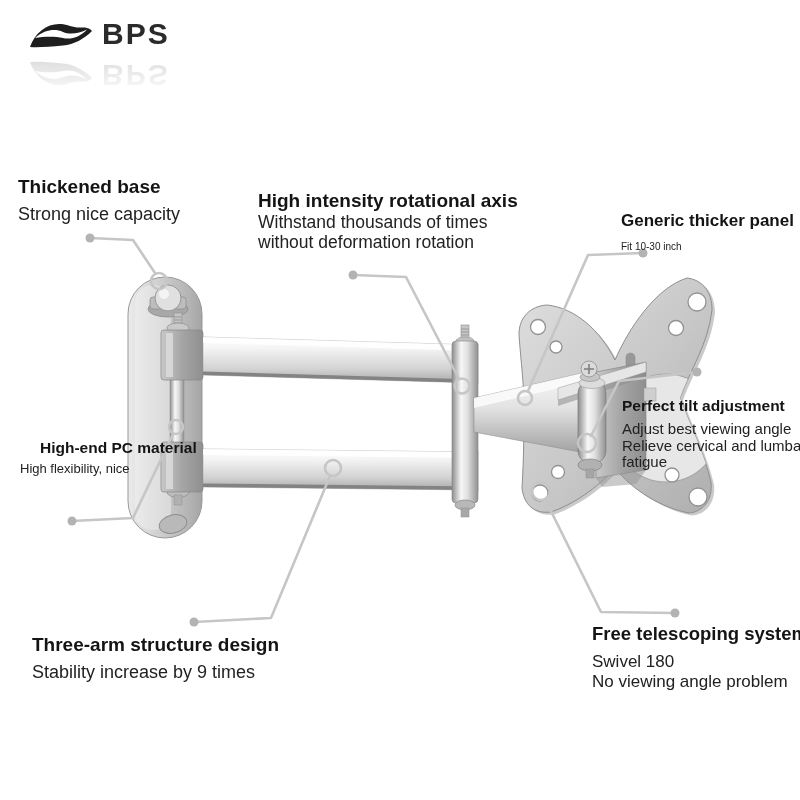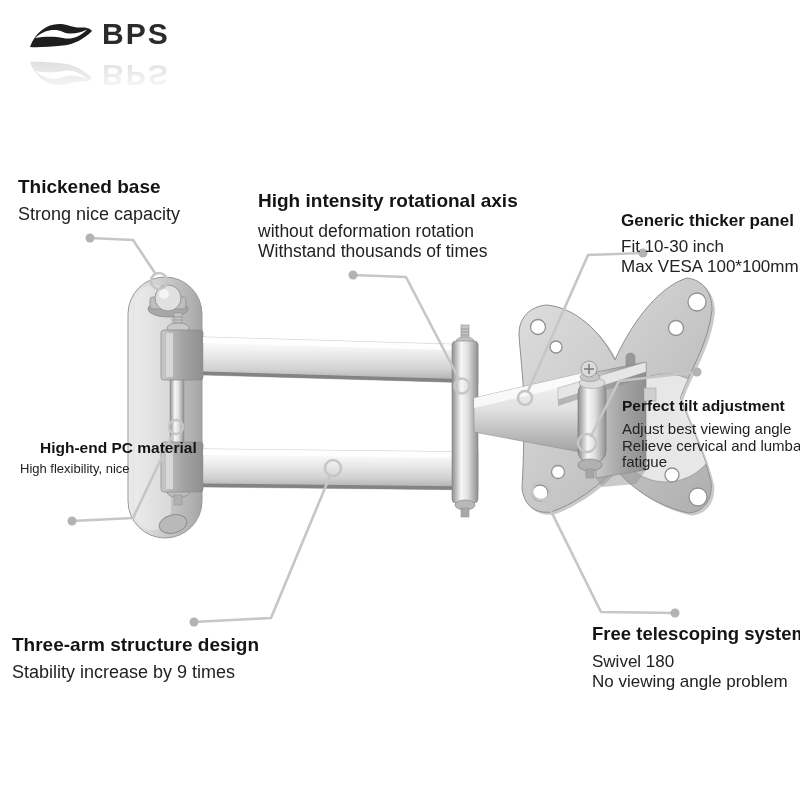--- a/index.html
+++ b/index.html
@@ -11,36 +11,36 @@
 
   .callout { position:absolute; color:#1b1b1b; white-space:nowrap; }
   .callout .title { font-weight:700; display:block; color:#141414; }
   .callout .line  { display:block; color:#222222; }
 
   #co-thickened { left:18px;  top:176px; }
   #co-thickened .title { font-size:19px; margin-bottom:5px; }
   #co-thickened .line  { font-size:18px; line-height:23px; }
 
   #co-axis { left:258px; top:190px; }
-  #co-axis .title { font-size:19px; margin-bottom:9px; }
+  #co-axis .title { font-size:19px; }
   #co-axis .line  { font-size:17.5px; line-height:20px; }
 
   #co-panel { left:621px; top:187px; }
   #co-panel .title { font-size:17px; margin-bottom:6px;margin-top:24px; }
-  #co-panel .line  { font-size:17px; line-height:19.5px; }
+  #co-panel .line  { font-size:10px; line-height:19.5px; }
 
   #co-material { left:20px; top:439px; }
   #co-material .title { font-size:15.5px; margin-bottom:3px;margin-left:20px; }
   #co-material .line  { font-size:13px; line-height:18px; }
 
   #co-tilt { left:622px; top:397px; }
   #co-tilt .title { font-size:15.5px; margin-bottom:6px; }
   #co-tilt .line  { font-size:15px; line-height:16.5px; }
 
-  #co-threearm { left:12px; top:634px; }
+  #co-threearm { left:32px; top:634px; }
   #co-threearm .title { font-size:19px; margin-bottom:5px; }
   #co-threearm .line  { font-size:18px; line-height:23px; }
 
   #co-telescoping { left:592px; top:623px; }
   #co-telescoping .title { font-size:18.5px; margin-bottom:7px; }
   #co-telescoping .line  { font-size:17px; line-height:20px; }
 
   .logo { position:absolute; left:28px; top:16px; display:flex; align-items:center; gap:8px; }
   .logo-text { font-size:30px; font-weight:800; letter-spacing:2px; color:#2b2b2b; }
   .logo.mirror { top:57px; transform:scaleY(-1); opacity:0.2; }
@@ -244,28 +244,27 @@
   </div>
   <div class="logo-fade"></div>
 
   <div class="callout" id="co-thickened">
     <span class="title">Thickened base</span>
     <span class="line">Strong nice capacity</span>
   </div>
 
   <div class="callout" id="co-axis">
     <span class="title">High intensity rotational axis</span>
+    <span class="line">Withstand thousands of times</span>
     <span class="line">without deformation rotation</span>
-    <span class="line">Withstand thousands of times</span>
   </div>
 
   <div class="callout" id="co-panel">
     <span class="title">Generic thicker panel</span>
     <span class="line">Fit 10-30 inch</span>
-    <span class="line">Max VESA 100*100mm</span>
   </div>
 
   <div class="callout" id="co-material">
     <span class="title">High-end PC material</span>
     <span class="line">High flexibility, nice</span>
   </div>
 
   <div class="callout" id="co-tilt">
     <span class="title">Perfect tilt adjustment</span>
     <span class="line">Adjust best viewing angle</span>

